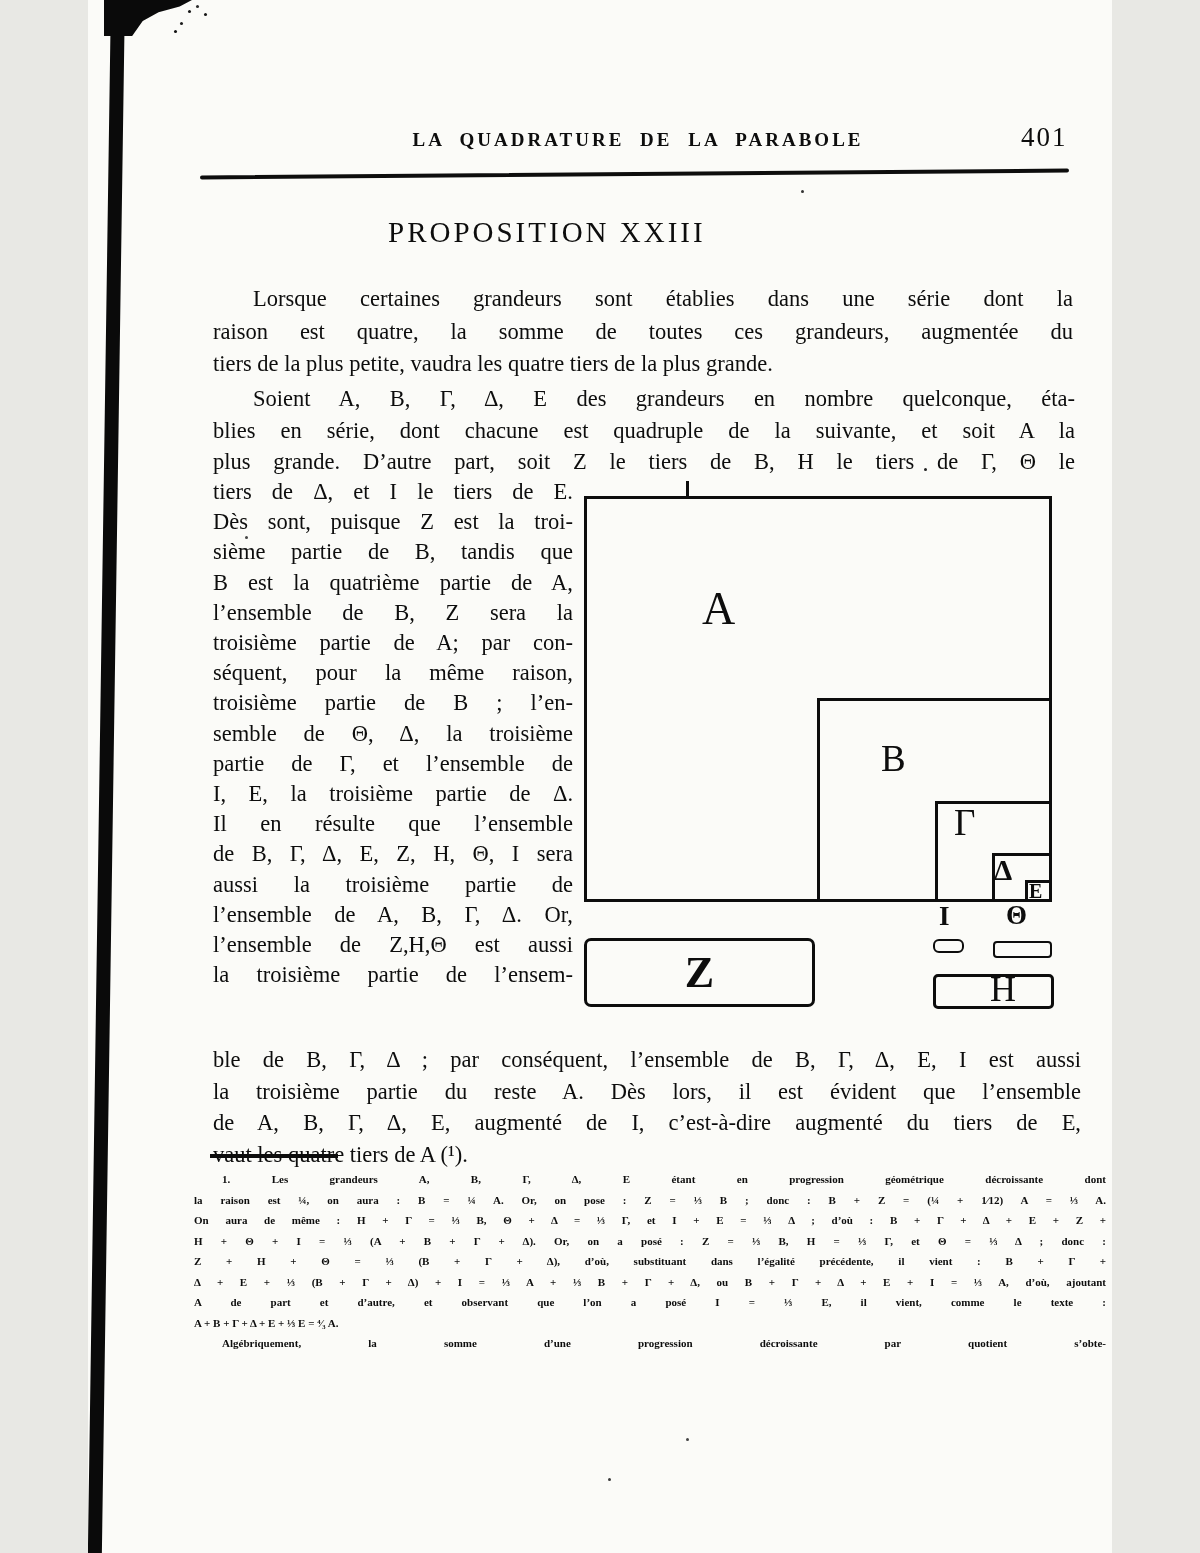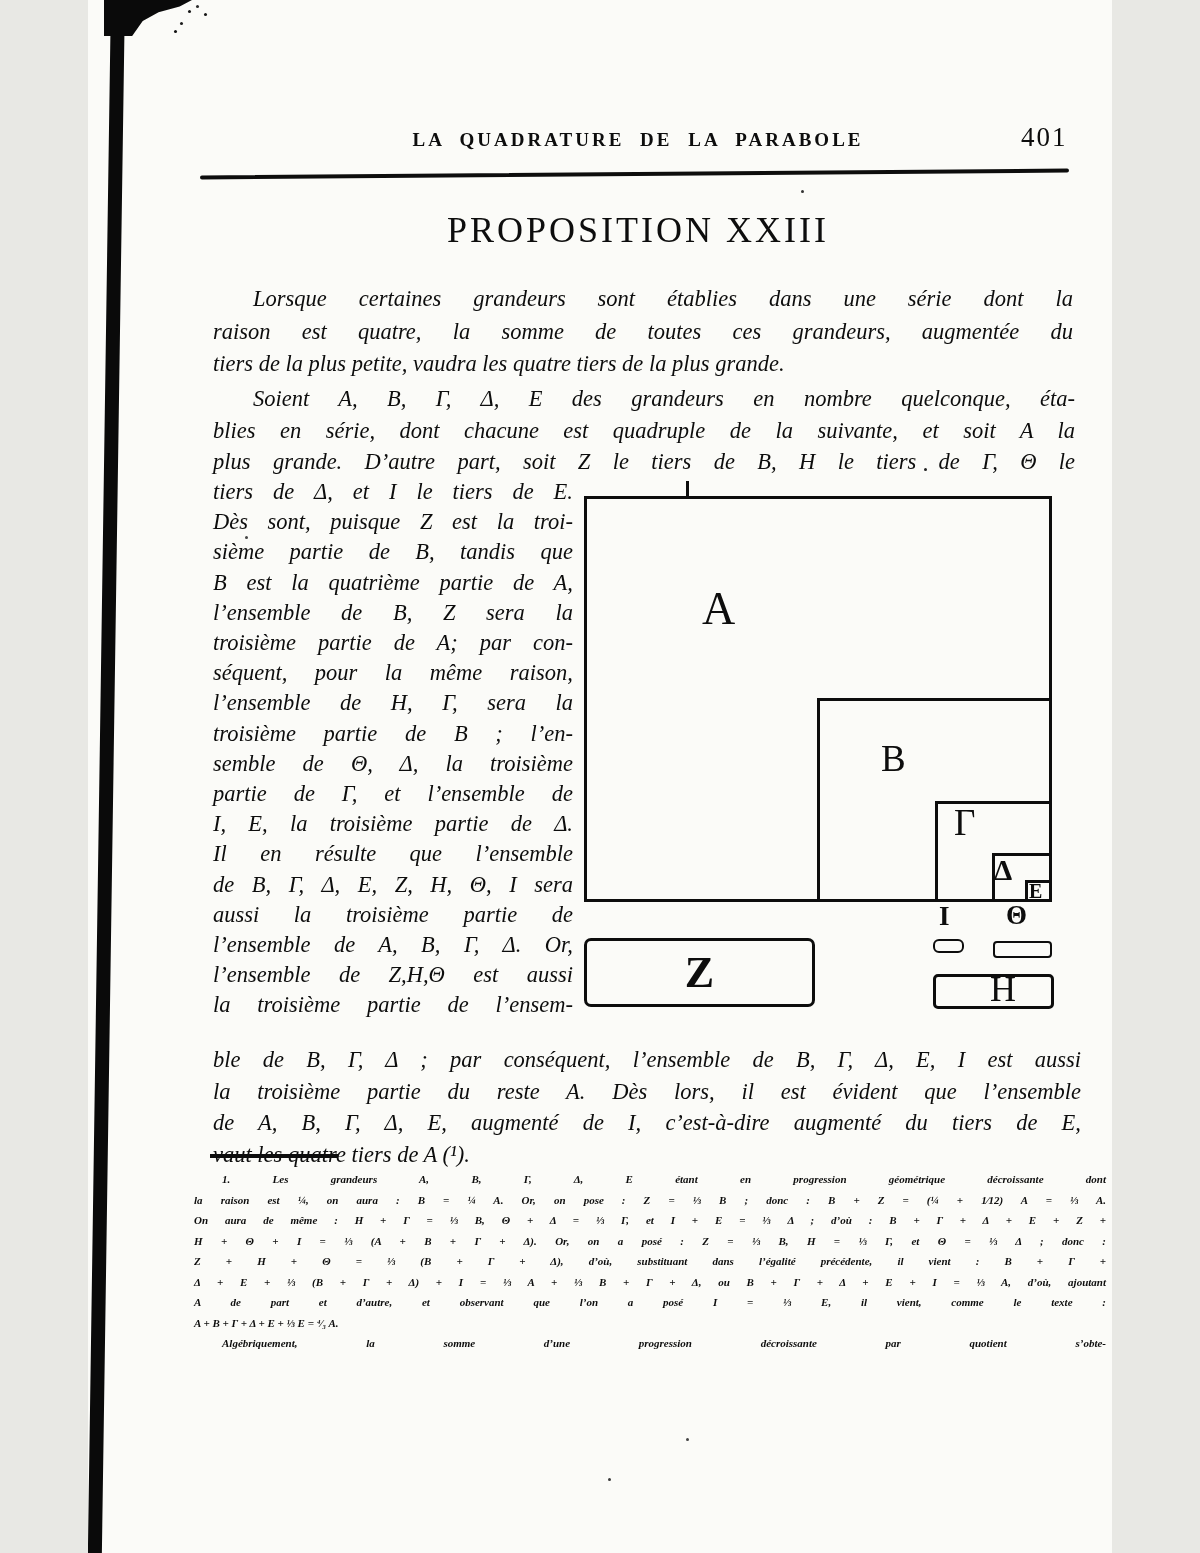--- a/index.html
+++ b/index.html
@@ -48,25 +48,25 @@
   .page-number{
     position:absolute;left:933px;top:122px;
     font-size:27px;font-weight:400;letter-spacing:2px;
   }
   .header-rule{
     position:absolute;left:112px;top:172px;width:869px;height:3.5px;
     background:var(--ink);border-radius:2px;
     transform:rotate(-0.45deg);
   }
   .prop-title{
-    position:absolute;left:300px;top:209px;width:500px;
-    text-align:center;font-size:36px;letter-spacing:3px;white-space:nowrap;
+    position:absolute;left:300px;top:216px;width:500px;
+    font-size:29px;letter-spacing:3px;white-space:nowrap;
   }
   
-  .block{position:absolute;font-size:22.5px;font-style:italic;}
+  .block{position:absolute;font-size:22.5px;}
   .ln{display:block;}
   .just{text-align:justify;text-align-last:justify;}
   .indent{padding-left:40px;}
   .indent-sm{padding-left:28px;}
   #para1{left:125px;top:283px;width:860px;line-height:32.5px;}
   #para2{left:125px;top:383px;width:862px;line-height:31.5px;}
   #column{left:125px;top:477px;width:360px;line-height:30.2px;}
   #continuation{left:125px;top:1044px;width:868px;line-height:31.6px;}
   #footnote{
     left:106px;top:1169px;width:912px;
@@ -127,21 +127,20 @@
   </div>
 
   <div id="column" class="block">
     <div class="ln just">tiers de Δ, et I le tiers de E.</div>
     <div class="ln just">Dès sont, puisque Z est la troi-</div>
     <div class="ln just">sième partie de B, tandis que</div>
     <div class="ln just">B est la quatrième partie de A,</div>
     <div class="ln just">l’ensemble de B, Z sera la</div>
     <div class="ln just">troisième partie de A; par con-</div>
     <div class="ln just">séquent, pour la même raison,</div>
-    <div class="ln just">l’ensemble de H, Γ, sera la</div>
     <div class="ln just">troisième partie de B ; l’en-</div>
     <div class="ln just">semble de Θ, Δ, la troisième</div>
     <div class="ln just">partie de Γ, et l’ensemble de</div>
     <div class="ln just">I, E, la troisième partie de Δ.</div>
     <div class="ln just">Il en résulte que l’ensemble</div>
     <div class="ln just">de B, Γ, Δ, E, Z, H, Θ, I sera</div>
     <div class="ln just">aussi la troisième partie de</div>
     <div class="ln just">l’ensemble de A, B, Γ, Δ. Or,</div>
     <div class="ln just">l’ensemble de Z,H,Θ est aussi</div>
     <div class="ln just">la troisième partie de l’ensem-</div>

